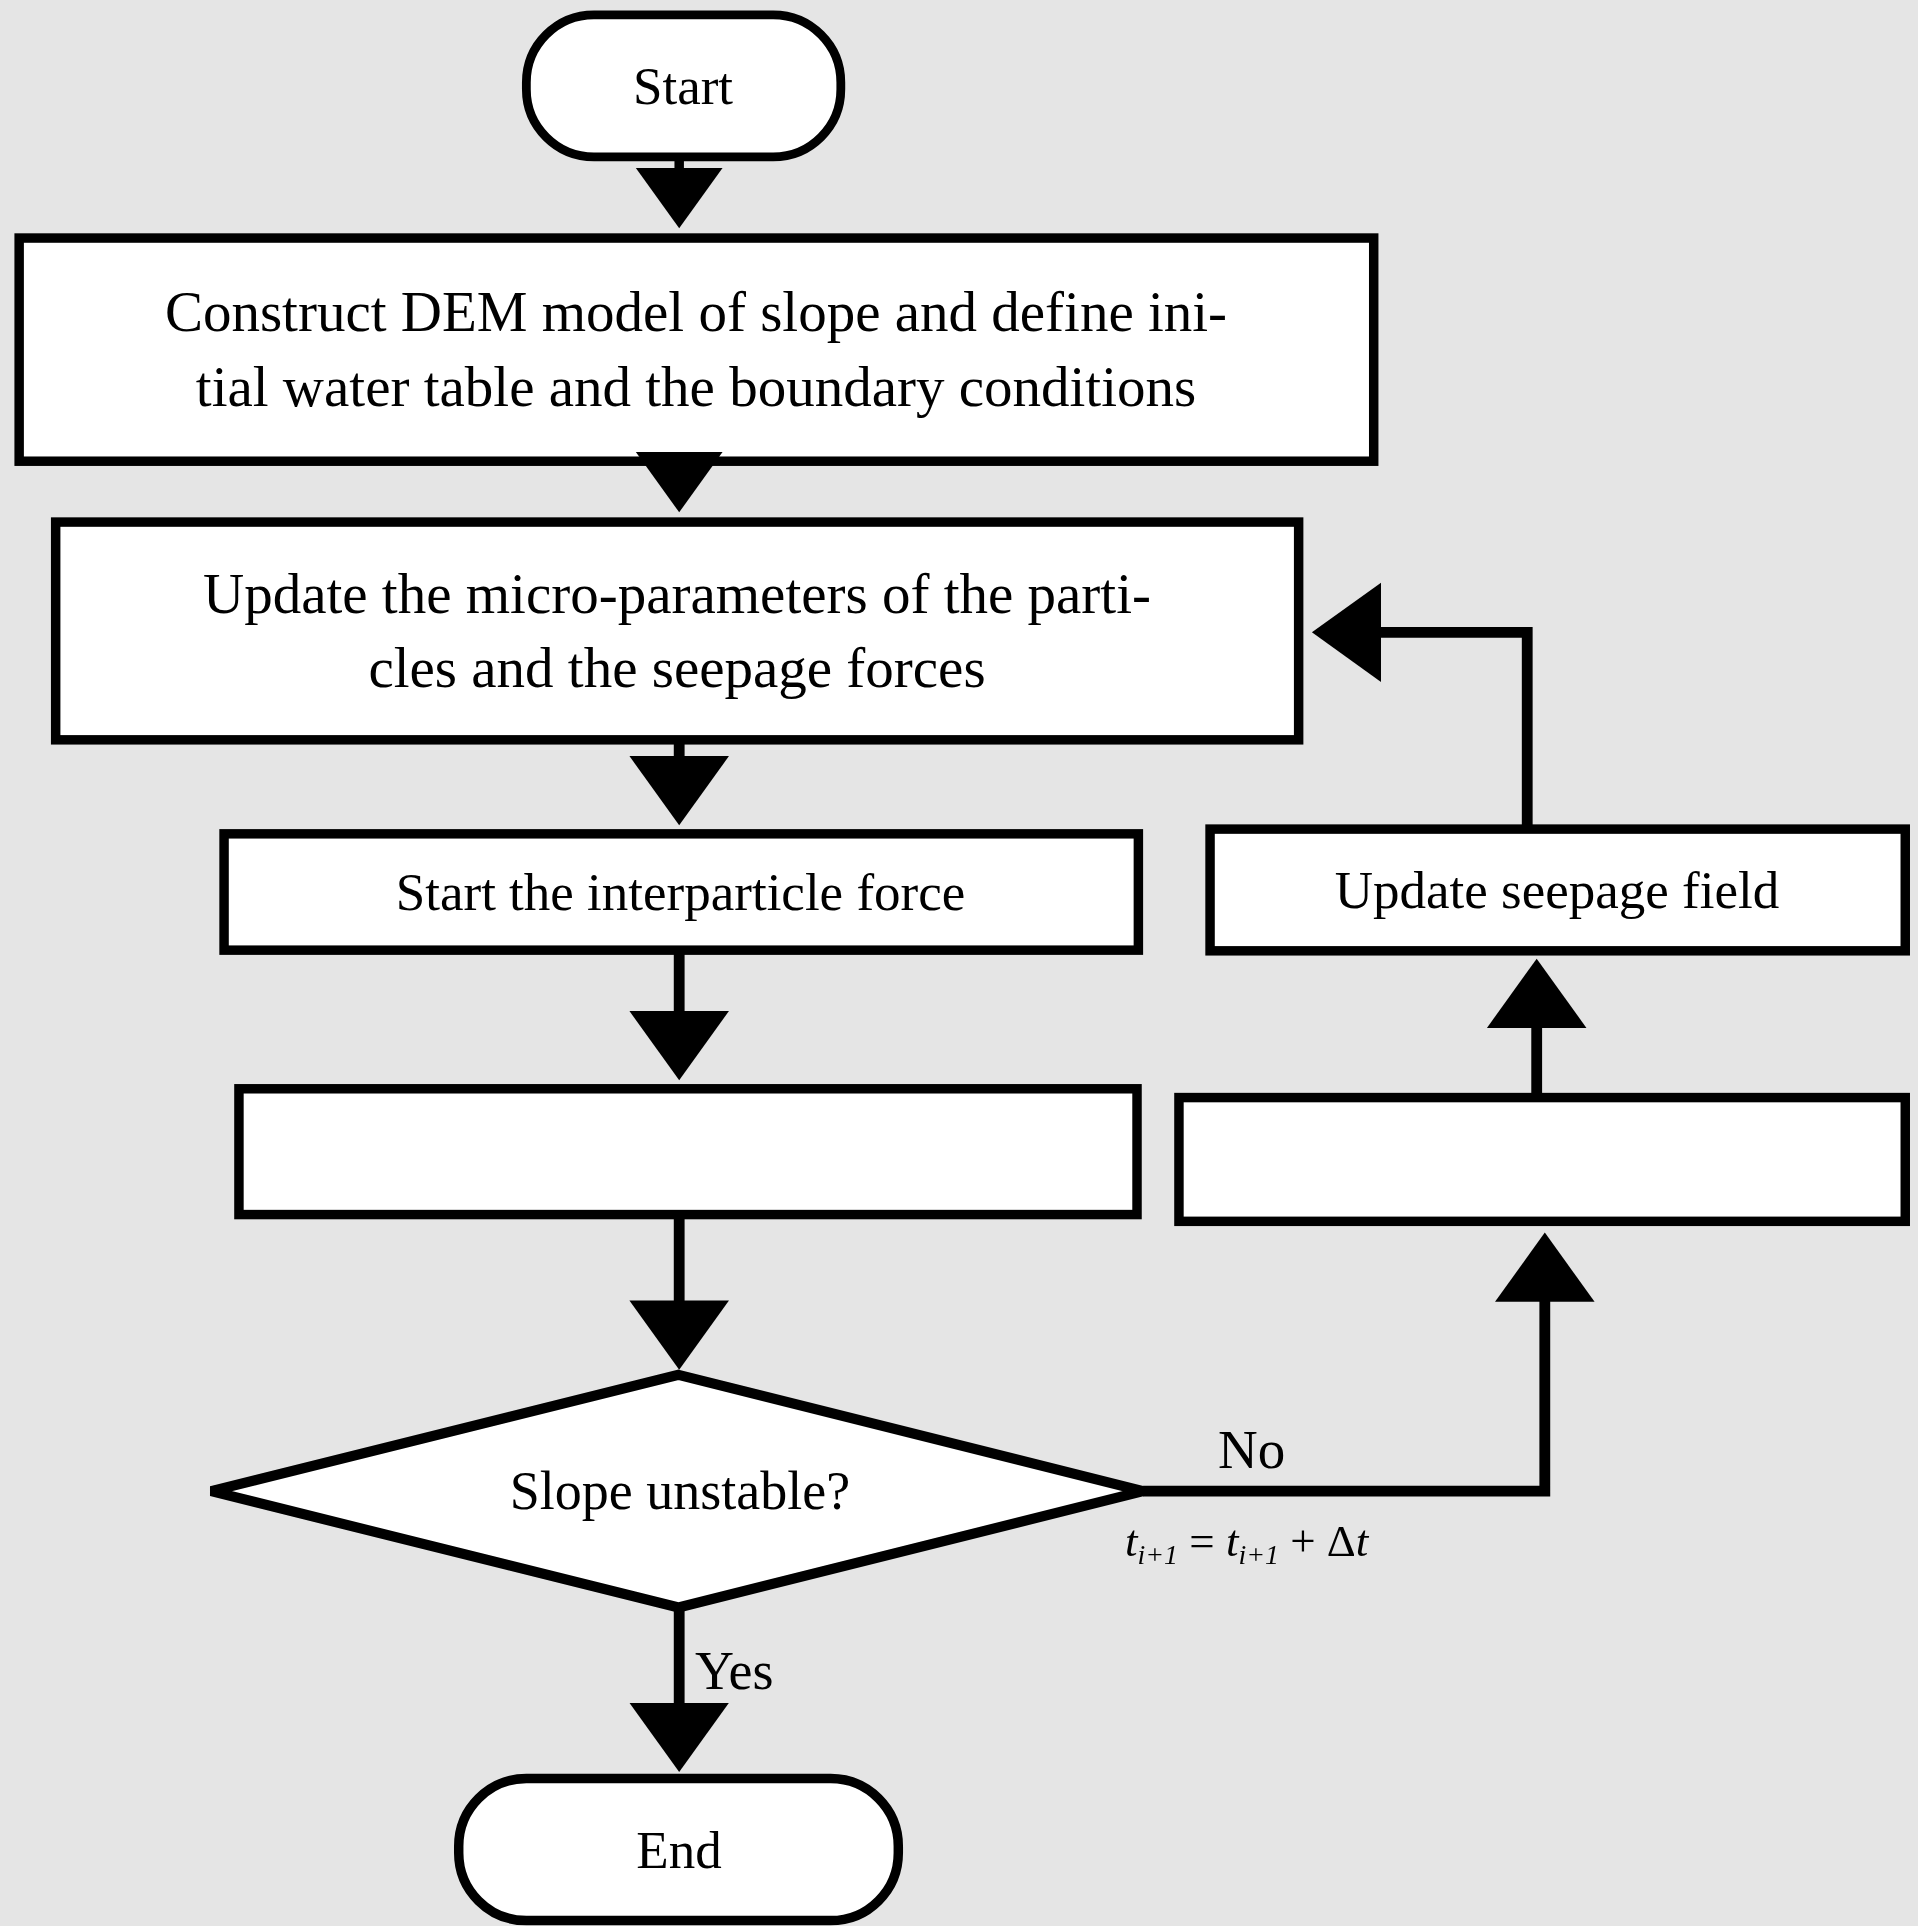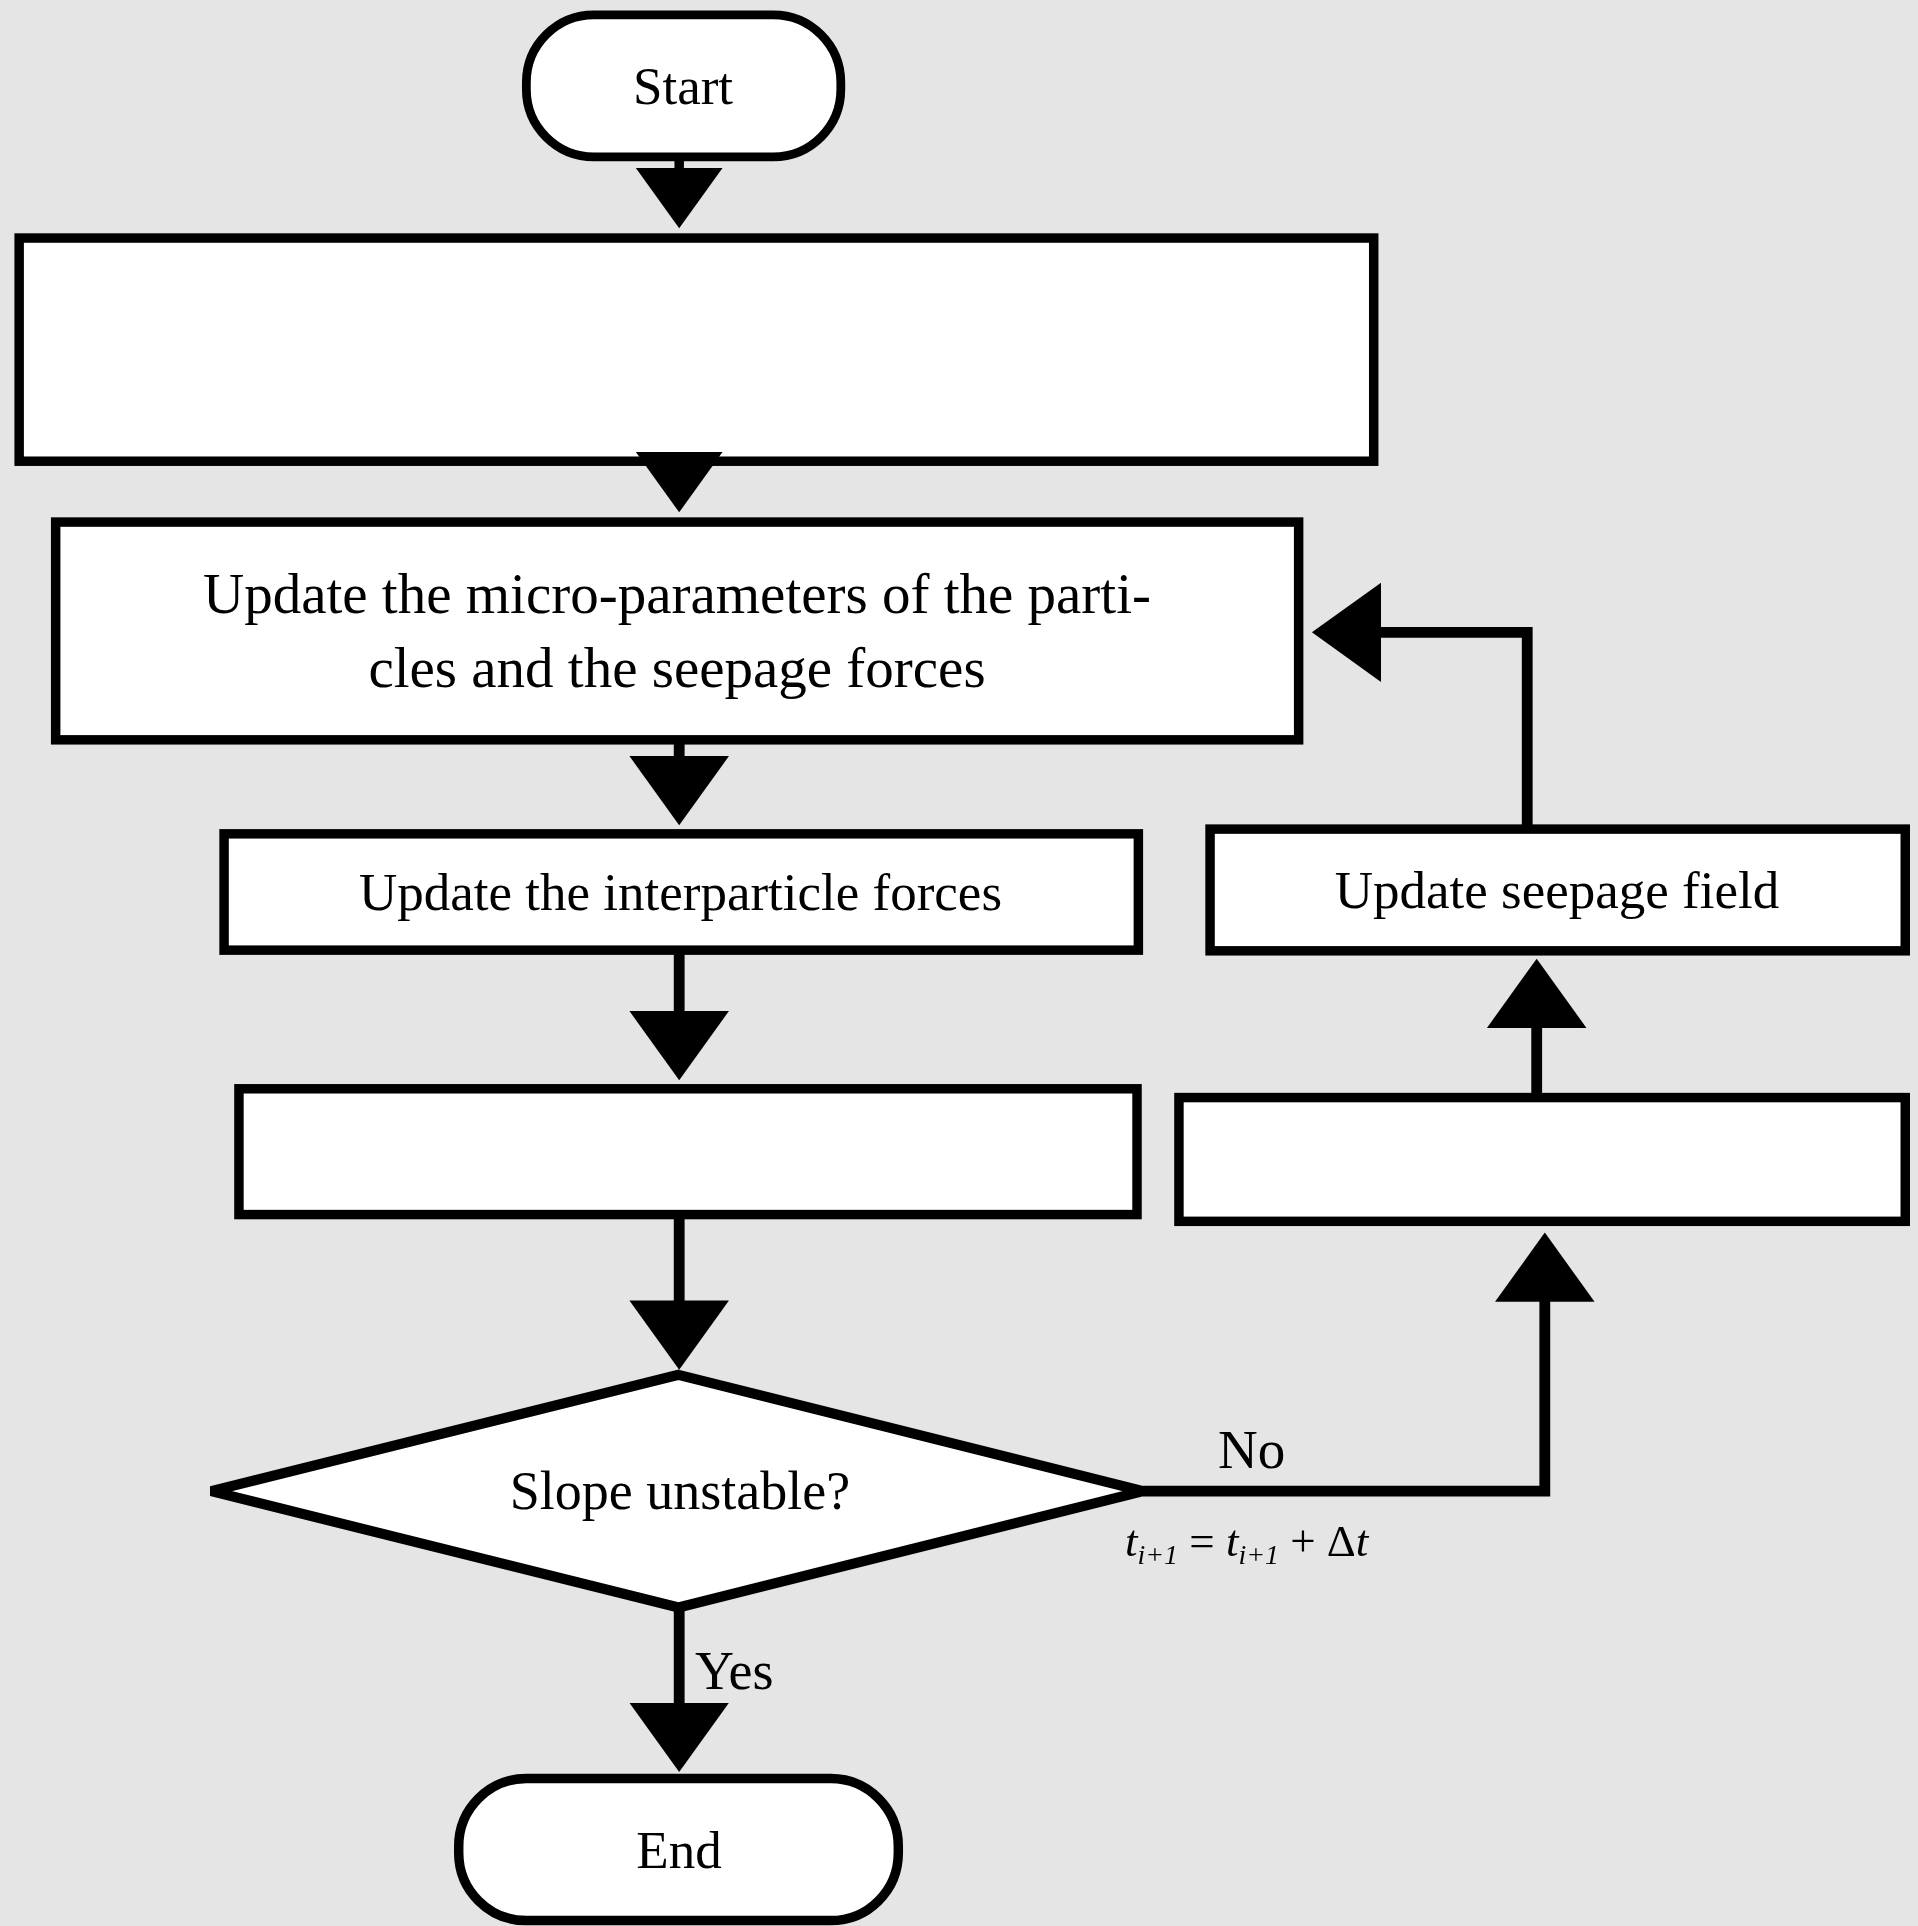--- a/index.html
+++ b/index.html
@@ -107,25 +107,27 @@
 
     <line x1="2272" y1="1623" x2="2272" y2="1440" stroke="#000000" stroke-width="16" marker-end="url(#arrowFill)"></line>
 
     <polyline points="2258,1226 2258,935 1962,935" fill="none" stroke="#000000" stroke-width="16" marker-end="url(#arrowFill)"></polyline>
 
     <line x1="1004" y1="2377" x2="1004" y2="2598" stroke="#000000" stroke-width="16" marker-end="url(#arrowFill)"></line>
   </svg>
 
   <div class="node-label" style="left:526px; top:15px; width:314px; height:142px; font-size:53px;">Start</div>
 
+  <div class="node-label" style="left:32px; top:238px; width:1328px; height:223px; font-size:57px;">Construct DEM model of slope and define ini-
+tial water table and the boundary conditions</div>
 
   <div class="node-label" style="left:69px; top:522px; width:1216px; height:218px; font-size:57px;">Update the micro-parameters of the parti-
 cles and the seepage forces</div>
 
-  <div class="node-label" style="left:237px; top:834px; width:887px; height:116px; font-size:53px;">Update the interparticle forces</div>
+  <div class="node-label" style="left:237px; top:834px; width:887px; height:116px; font-size:53px;">Start the interparticle force</div>
 
   <div class="node-label" style="left:1223px; top:829px; width:668px; height:122px; font-size:53px;">Update seepage field</div>
 
 
 
   <div class="node-label" style="left:379px; top:1447px; width:602px; height:88px; font-size:54px;">Slope unstable?</div>
 
   <div class="node-label" style="left:459px; top:1779px; width:440px; height:142px; font-size:53px;">End</div>
 
   <div class="edge-label" style="left:1211px; top:1418px; font-size:55px;margin-left:7px;">No</div>

